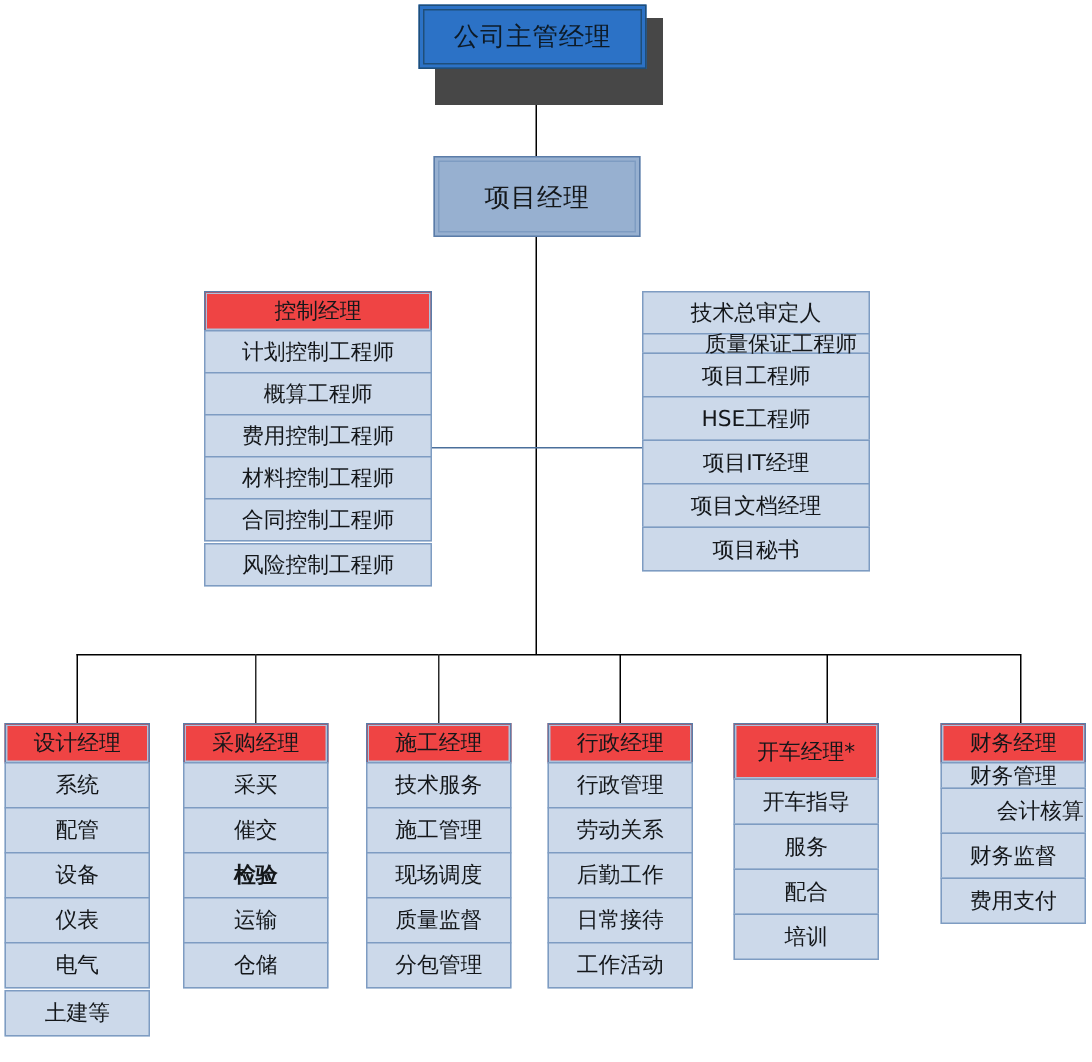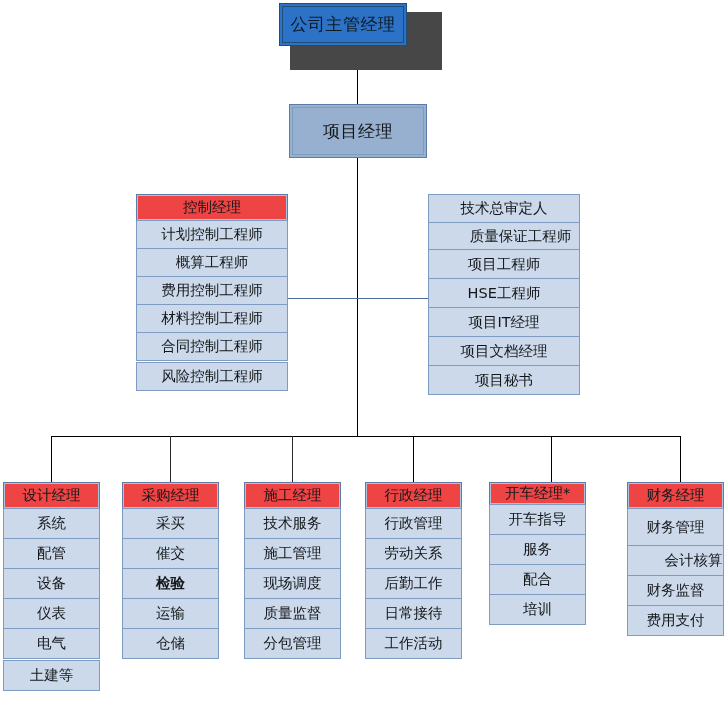--- a/index.html
+++ b/index.html
@@ -86,21 +86,21 @@
   <div class="line h" style="left:51px;top:436px;width:629px;"></div>
 
   <div class="line v" style="left:51px;top:436px;height:46px;"></div>
   <div class="line v thin" style="left:170px;top:436px;height:46px;"></div>
   <div class="line v thin" style="left:292px;top:436px;height:46px;"></div>
   <div class="line v" style="left:413px;top:436px;height:46px;"></div>
   <div class="line v" style="left:551px;top:436px;height:46px;"></div>
   <div class="line v" style="left:680px;top:436px;height:46px;"></div>
 
   <div class="shadow-block" style="left:290px;top:12px;width:152px;height:58px;"></div>
-  <div class="box exec" style="left:279px;top:3px;width:128px;height:43px;">
+  <div class="box exec" style="left:279px;top:3px;width:152px;height:43px;">
     <span>公司主管经理</span>
   </div>
 
   <div class="box pm" style="left:289px;top:104px;width:138px;height:54px;">
     <span>项目经理</span>
   </div>
 
   <div class="group" style="left:136px;top:194px;width:152px;">
     <div class="row head" style="height:27px;">
       <span>控制经理</span>
@@ -122,21 +122,21 @@
     </div>
     <div class="row gap" style="height:29px;">
       <span>风险控制工程师</span>
     </div>
   </div>
 
   <div class="group" style="left:428px;top:194px;width:152px;">
     <div class="row" style="height:29px;">
       <span>技术总审定人</span>
     </div>
-    <div class="row" style="height:28px;padding-left:33px;">
+    <div class="row" style="height:14px;padding-left:33px;">
       <span>质量保证工程师</span>
     </div>
     <div class="row" style="height:30px;">
       <span>项目工程师</span>
     </div>
     <div class="row" style="height:30px;">
       <span>HSE工程师</span>
     </div>
     <div class="row" style="height:30px;">
       <span>项目IT经理</span>
@@ -230,42 +230,42 @@
     </div>
     <div class="row" style="height:31px;">
       <span>日常接待</span>
     </div>
     <div class="row" style="height:31px;">
       <span>工作活动</span>
     </div>
   </div>
 
   <div class="group" style="left:489px;top:482px;width:97px;">
-    <div class="row head" style="height:23px;">
+    <div class="row head" style="height:38px;">
       <span>开车经理*</span>
     </div>
     <div class="row" style="height:31px;">
       <span>开车指导</span>
     </div>
     <div class="row" style="height:31px;">
       <span>服务</span>
     </div>
     <div class="row" style="height:31px;">
       <span>配合</span>
     </div>
     <div class="row" style="height:31px;">
       <span>培训</span>
     </div>
   </div>
 
   <div class="group" style="left:627px;top:482px;width:97px;">
     <div class="row head" style="height:27px;">
       <span>财务经理</span>
     </div>
-    <div class="row" style="height:38px;">
+    <div class="row" style="height:18px;">
       <span>财务管理</span>
     </div>
     <div class="row" style="height:31px;padding-left:36px;">
       <span>会计核算</span>
     </div>
     <div class="row" style="height:31px;">
       <span>财务监督</span>
     </div>
     <div class="row" style="height:31px;">
       <span>费用支付</span>

